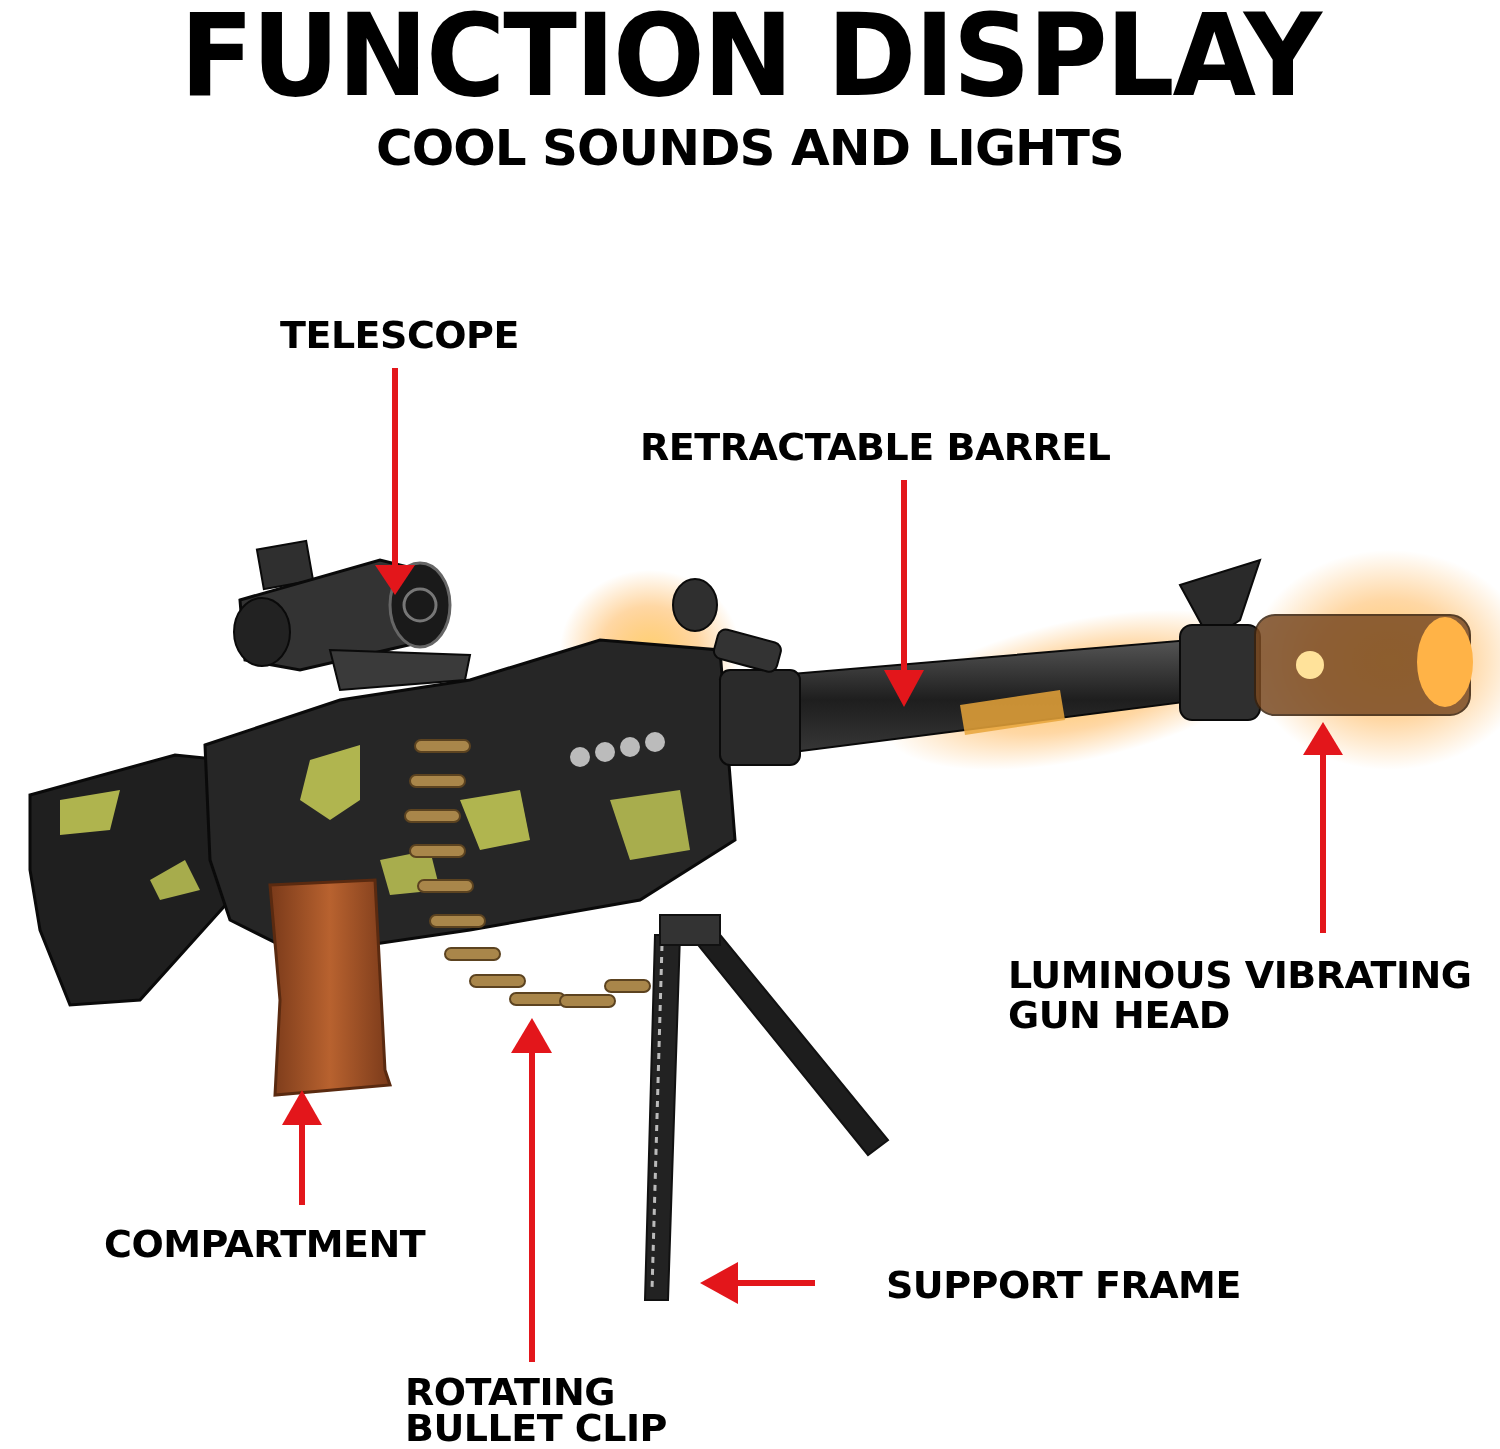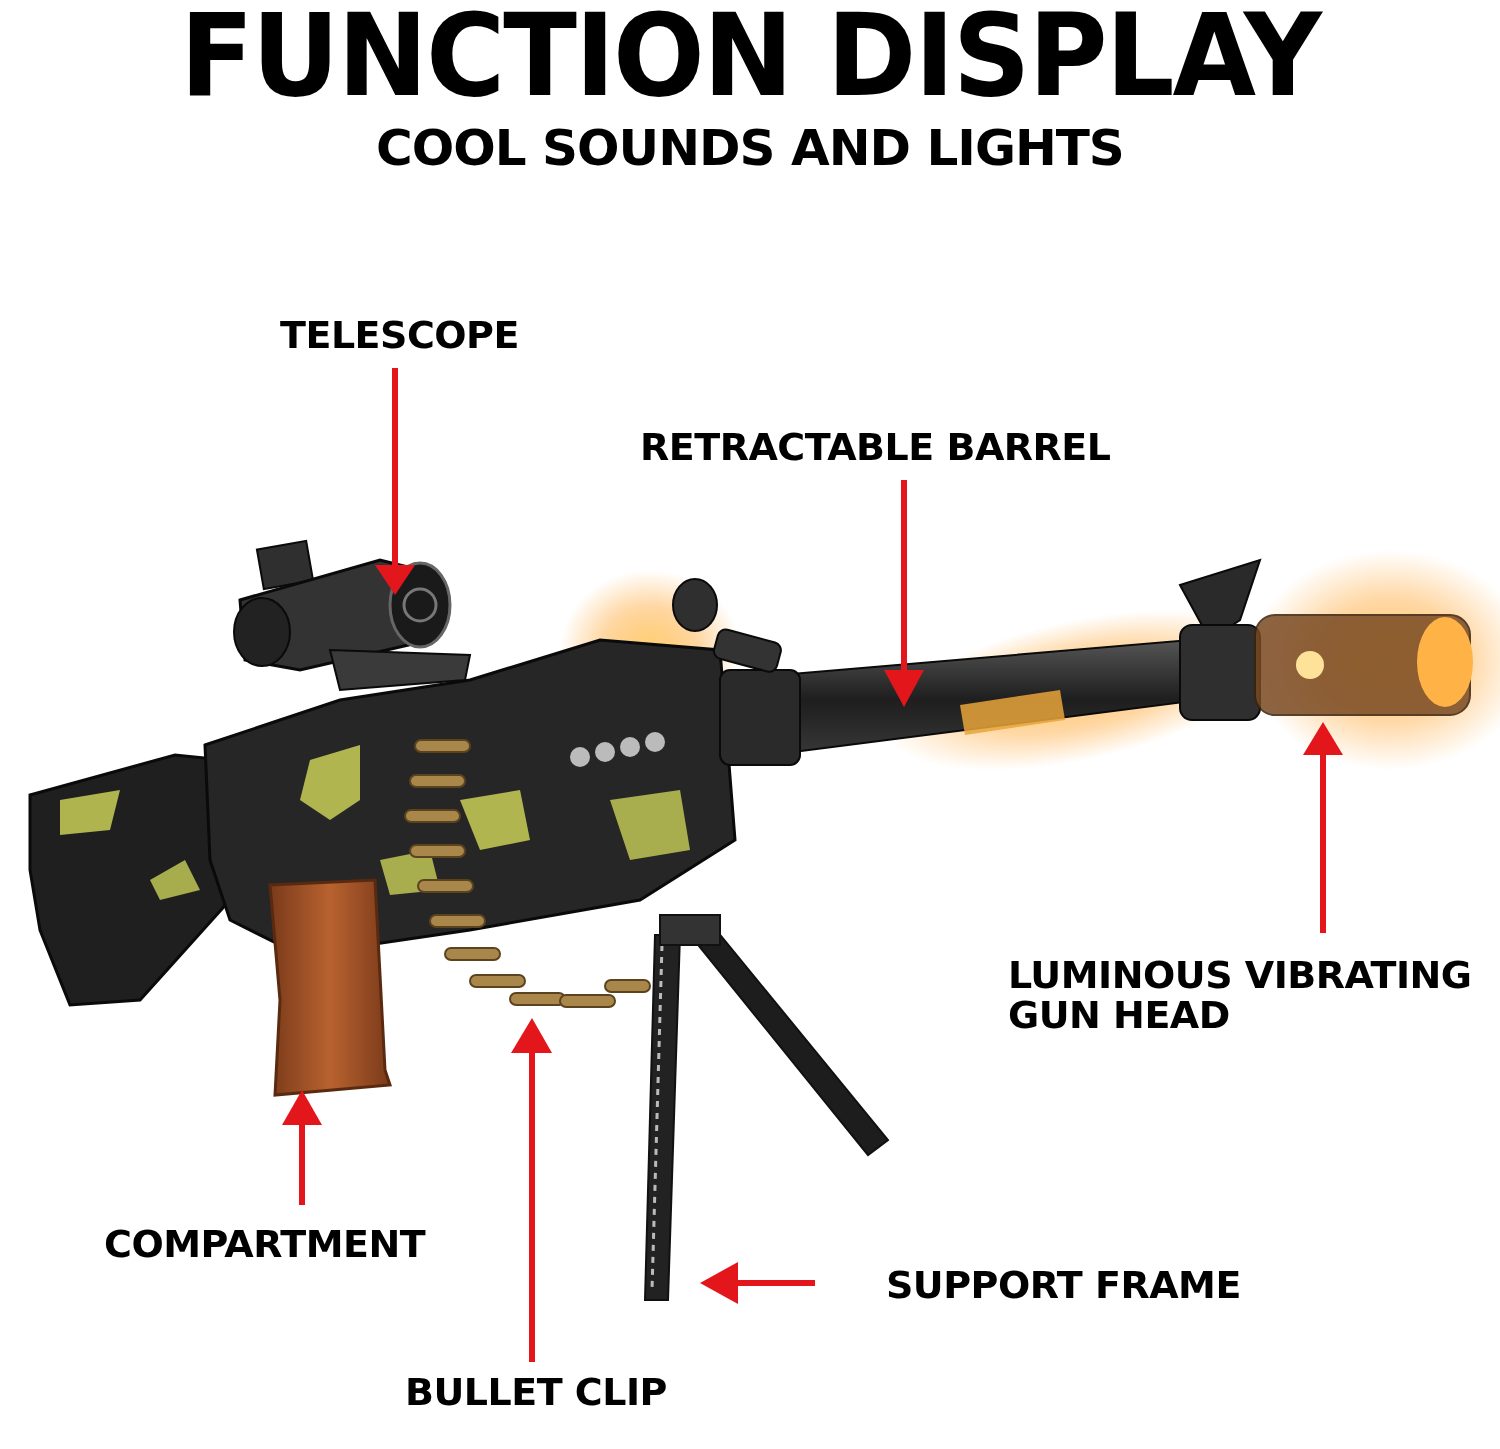--- a/index.html
+++ b/index.html
@@ -157,14 +157,15 @@
 
 <div class="label" style="left:104px; top:1225px; line-height:38px;">
   <div>COMPARTMENT</div>
 </div>
 
 <div class="label" style="left:838px; top:1266px;margin-left:48px;">
   <div>SUPPORT FRAME</div>
 </div>
 
 <div class="label" style="left:405px; top:1374px; line-height:36px;">
+  <div>ROTATING</div>
   <div>BULLET CLIP</div>
 </div>
 
 </body></html>

